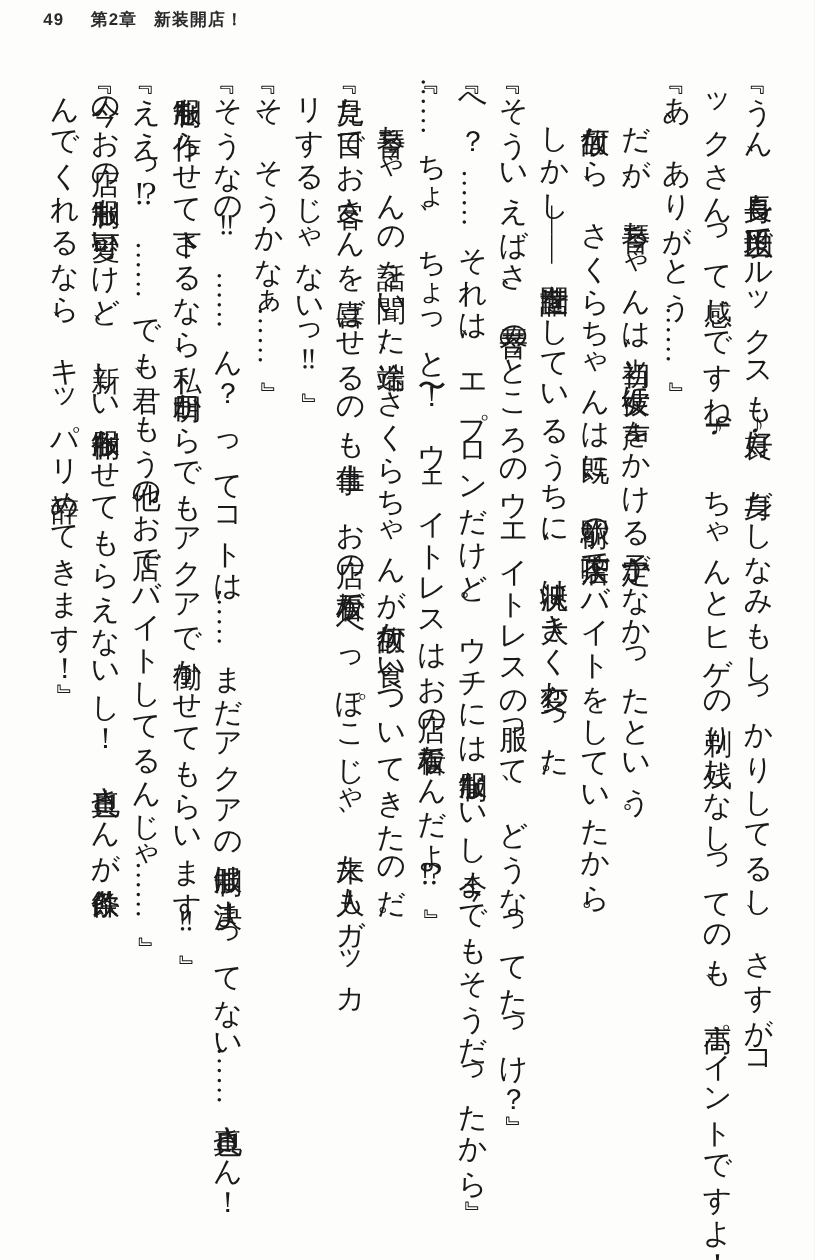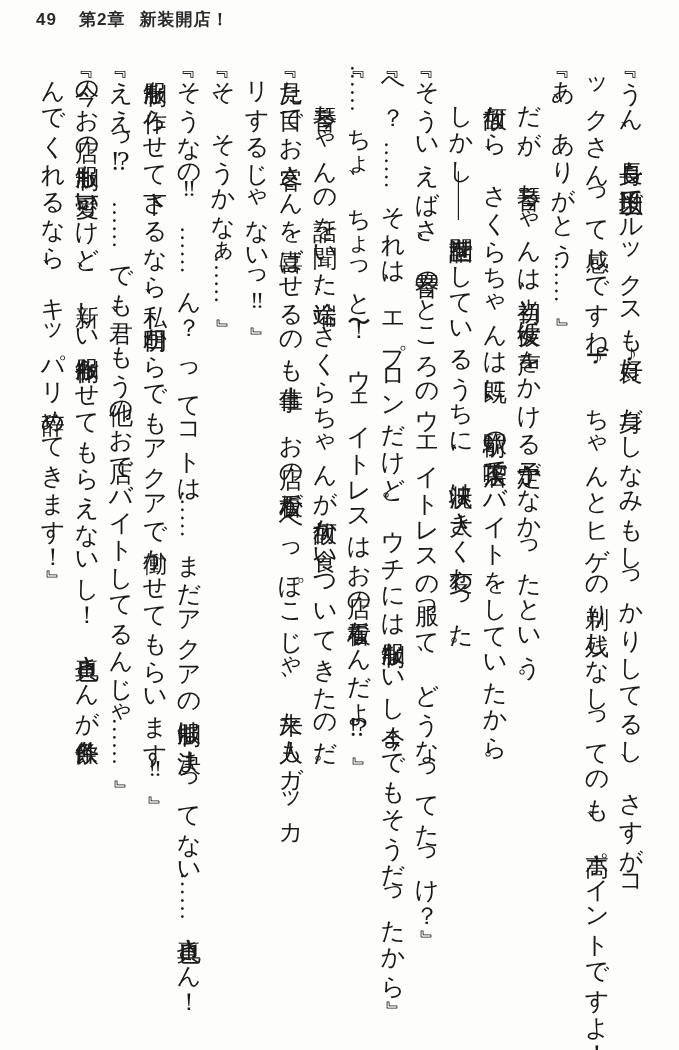--- a/index.html
+++ b/index.html
@@ -14,21 +14,21 @@
     background: #fdfdfc;
     overflow: hidden;
     font-family: "Liberation Serif", "DejaVu Serif", serif;
   }
   
   .running-head {
     position: absolute;
     top: 8px;
     left: 36px;
     font-family: "Liberation Sans", "DejaVu Sans", sans-serif;
-    font-size: 17px;
+    font-size: 14px;
     font-weight: 600;
     color: #2a2a2a;
     letter-spacing: 1px;
     white-space: nowrap;
   }
   .running-head .pageno {
     margin-right: 22px;
     font-weight: 700;
   }
   .running-head .chapter {

